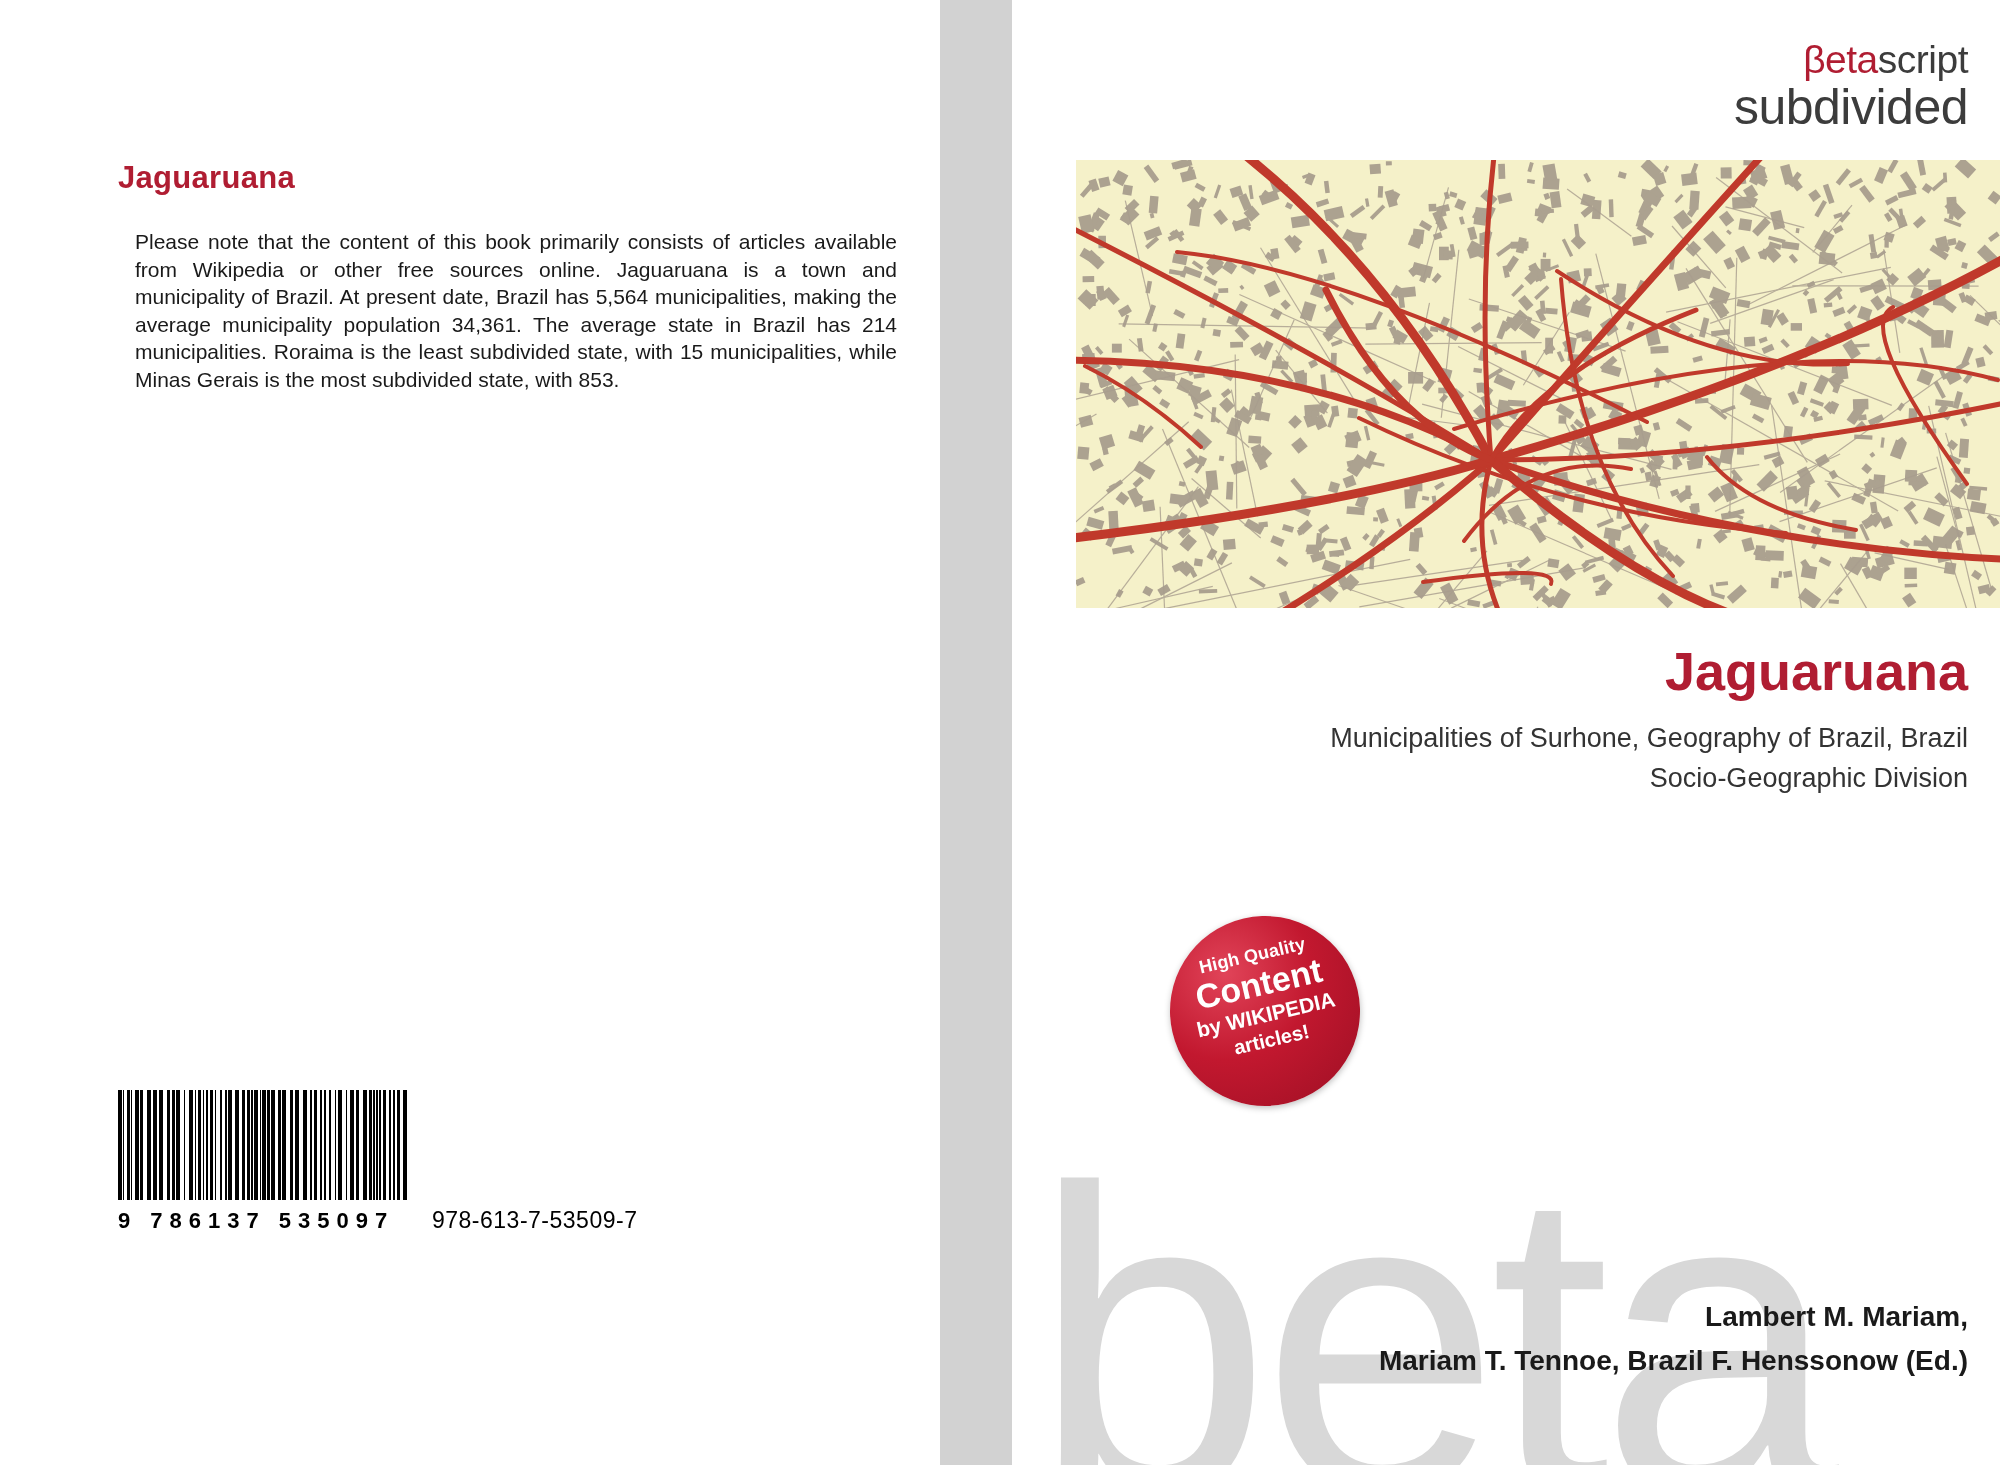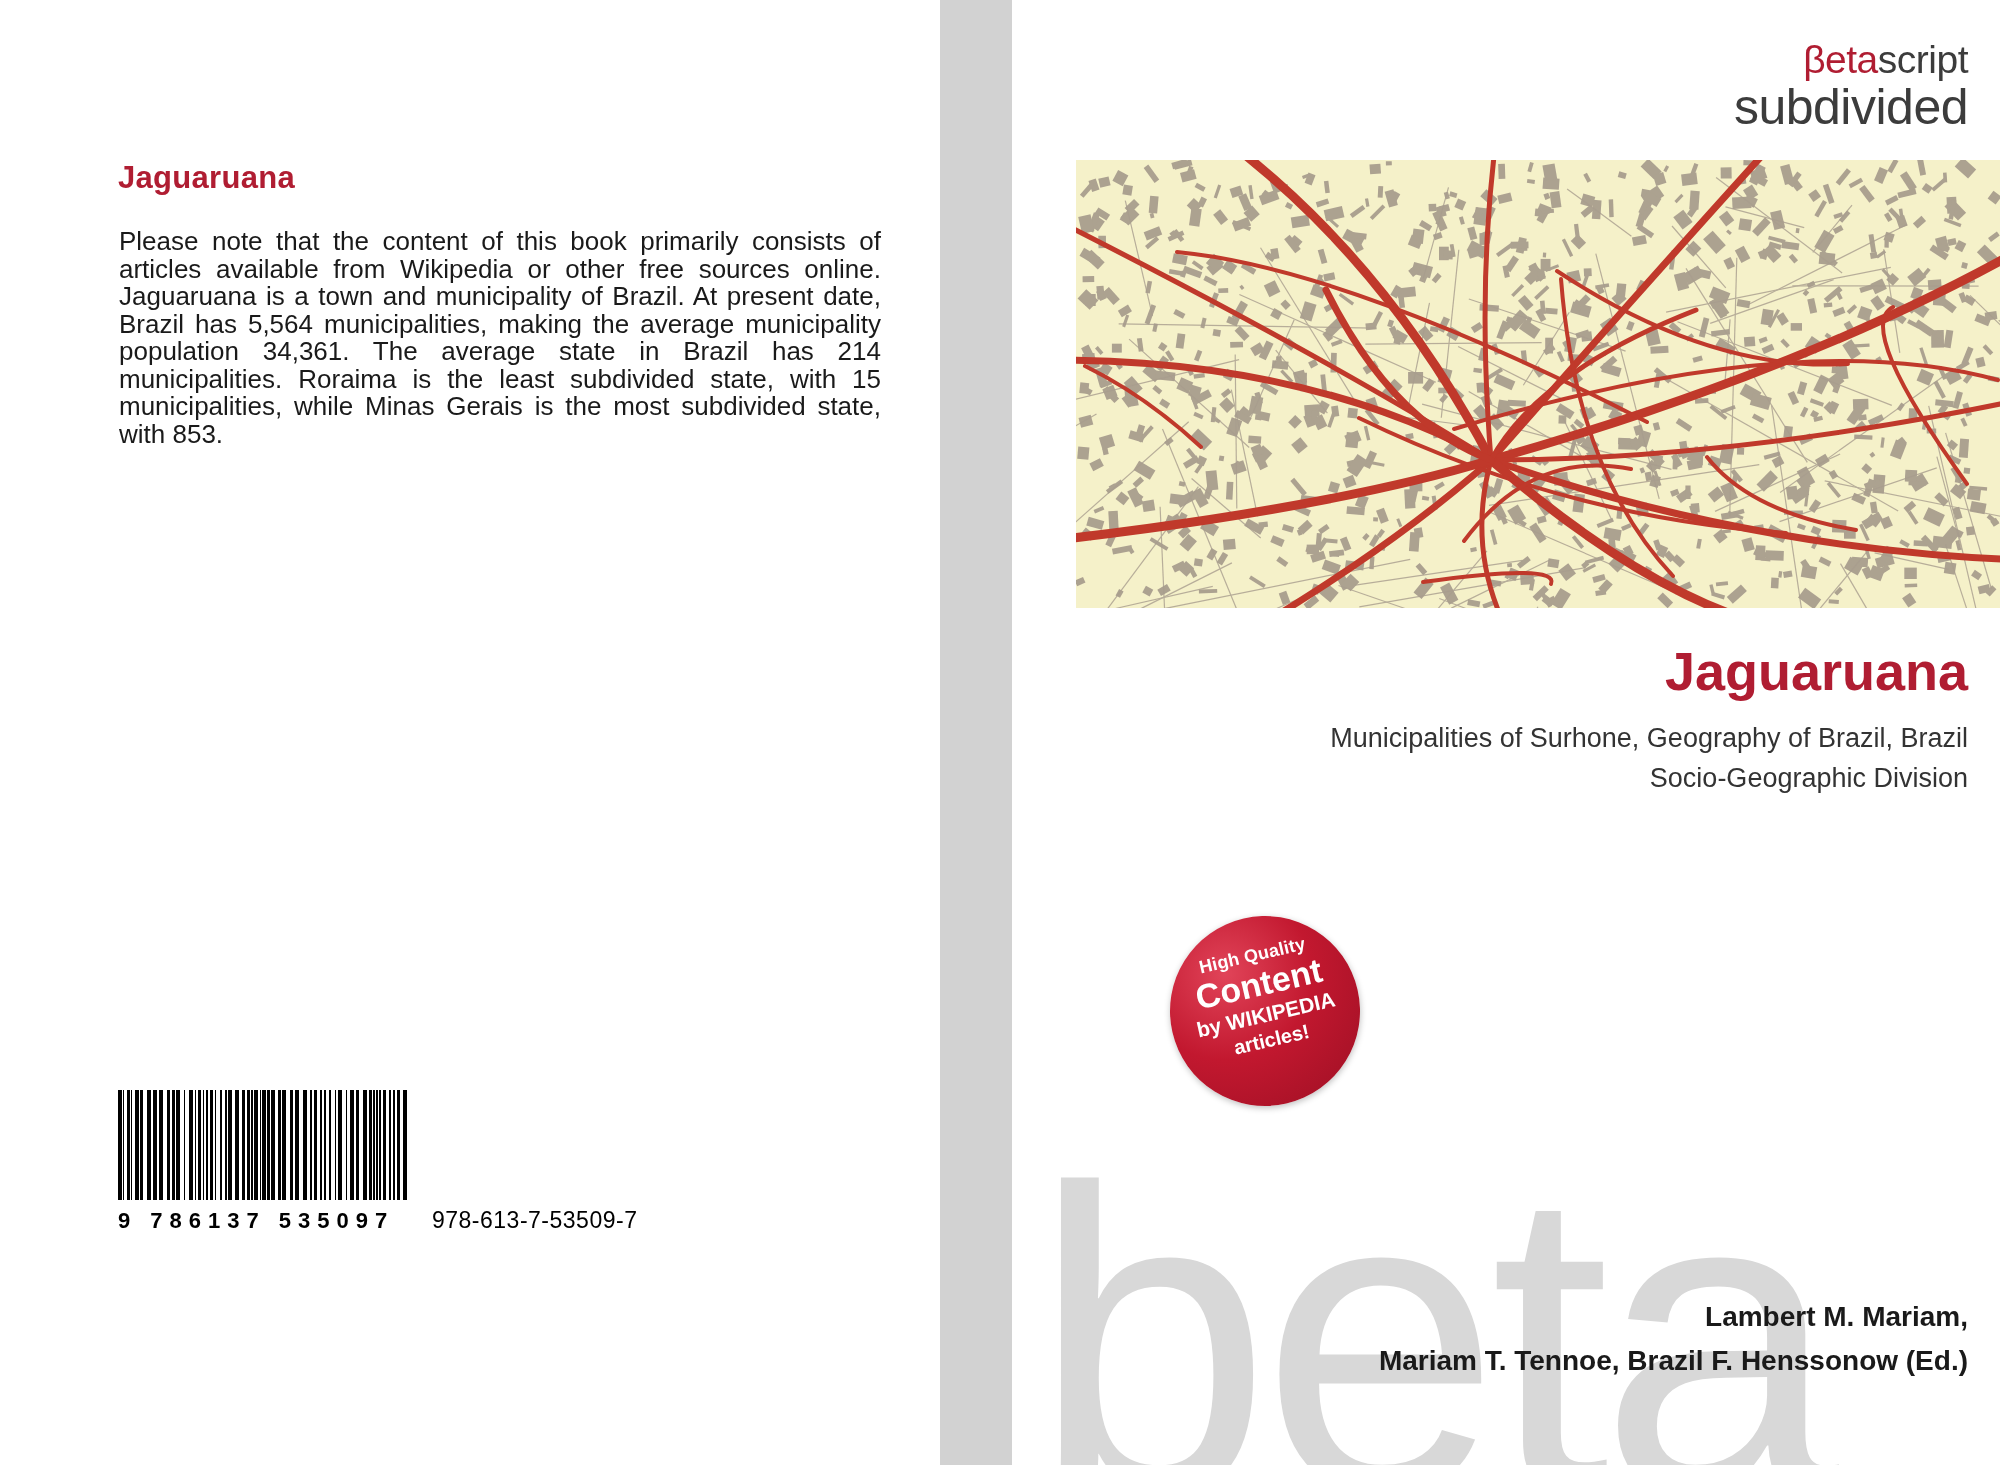--- a/index.html
+++ b/index.html
@@ -34,25 +34,25 @@
     left: 118px;
     top: 160px;
     width: 760px;
     color: #b01d32;
     font-size: 31px;
     font-weight: bold;
     letter-spacing: 0.3px;
   }
   .back-body {
     position: absolute;
-    left: 119px;
+    left: 135px;
     top: 228px;
     width: 762px;
     color: #1a1a1a;
-    font-size: 26px;
+    font-size: 21px;
     line-height: 27.5px;
     text-align: justify;
   }
 
   
   .barcode-block {
     position: absolute;
     left: 118px;
     top: 1090px;
     width: 600px;

